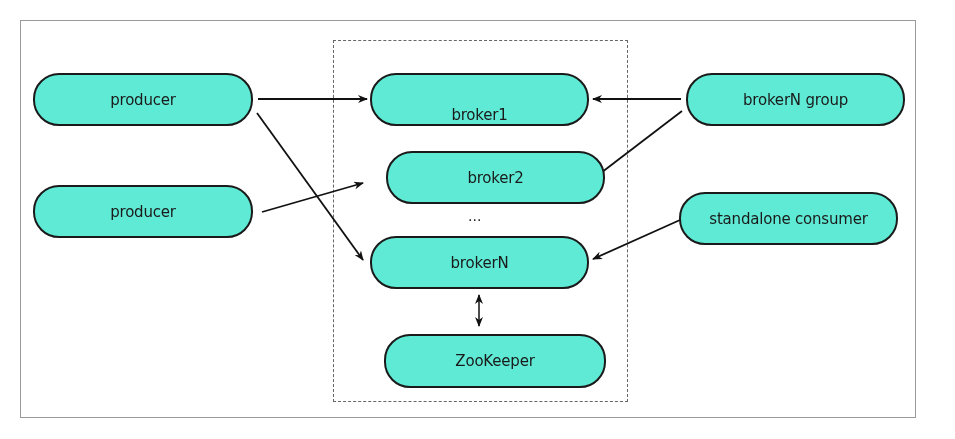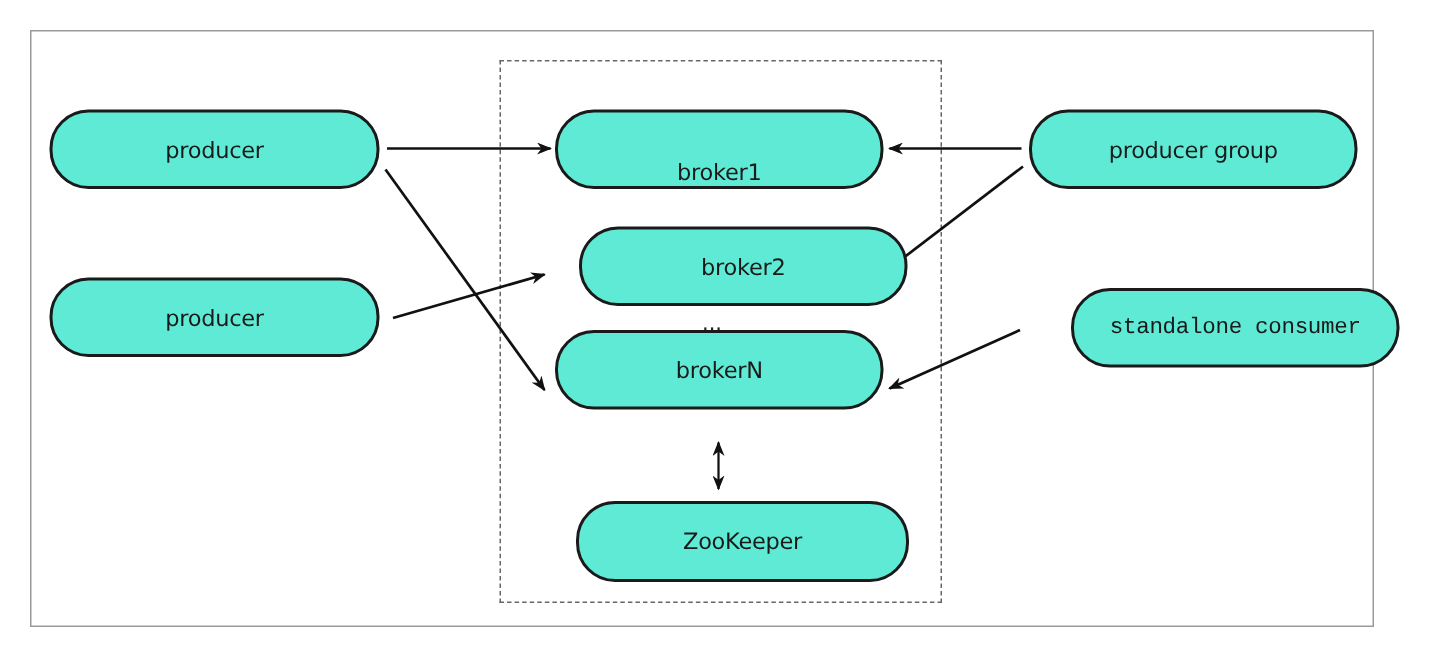--- a/index.html
+++ b/index.html
@@ -46,25 +46,25 @@
   <span>producer</span>
 </div>
 
 <div class="node" style="left:370px;top:73px;width:219px;height:53px;align-items:flex-end;">
   <span>broker1</span>
 </div>
 <div class="node" style="left:386px;top:151px;width:219px;height:53px;">
   <span>broker2</span>
 </div>
 <div class="dots">...</div>
-<div class="node" style="left:370px;top:220px;width:219px;height:53px;align-items:center;">
+<div class="node" style="left:370px;top:236px;width:219px;height:53px;align-items:center;">
   <span>brokerN</span>
 </div>
 <div class="node" style="left:384px;top:334px;width:222px;height:54px;">
   <span>ZooKeeper</span>
 </div>
 
 <div class="node" style="left:686px;top:73px;width:219px;height:53px;">
-  <span>producer group</span>
+  <span>brokerN group</span>
 </div>
-<div class="node" style="left:714px;top:192px;width:219px;height:53px;font-family:Liberation Mono, monospace;">
+<div class="node" style="left:679px;top:192px;width:219px;height:53px;">
   <span>standalone consumer</span>
 </div>
 
 </body></html>

